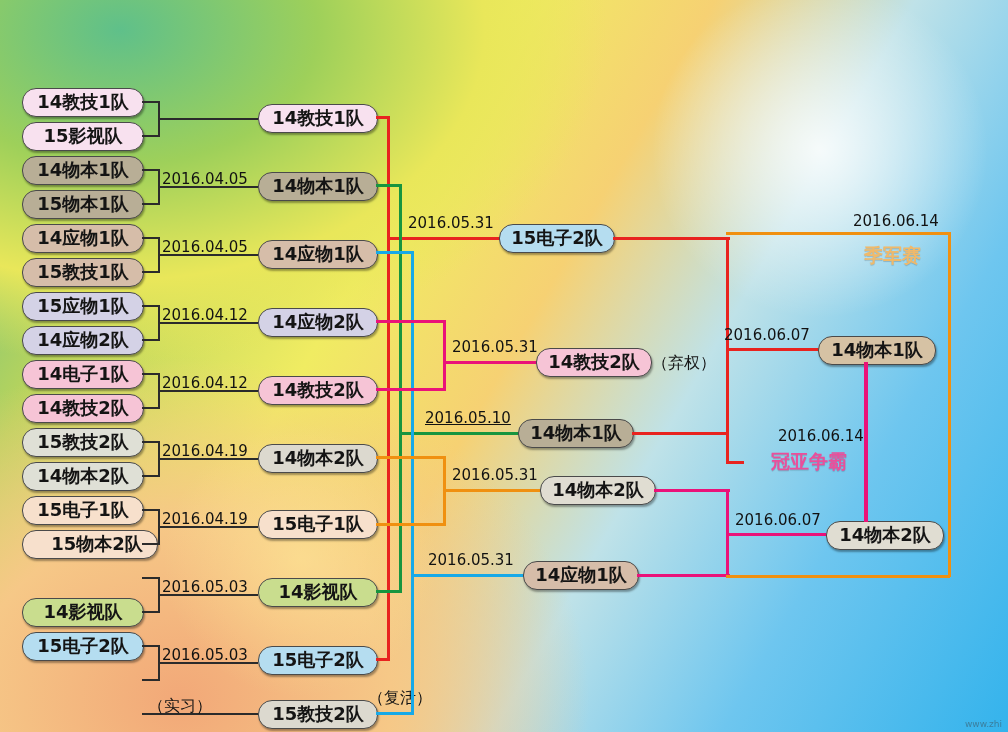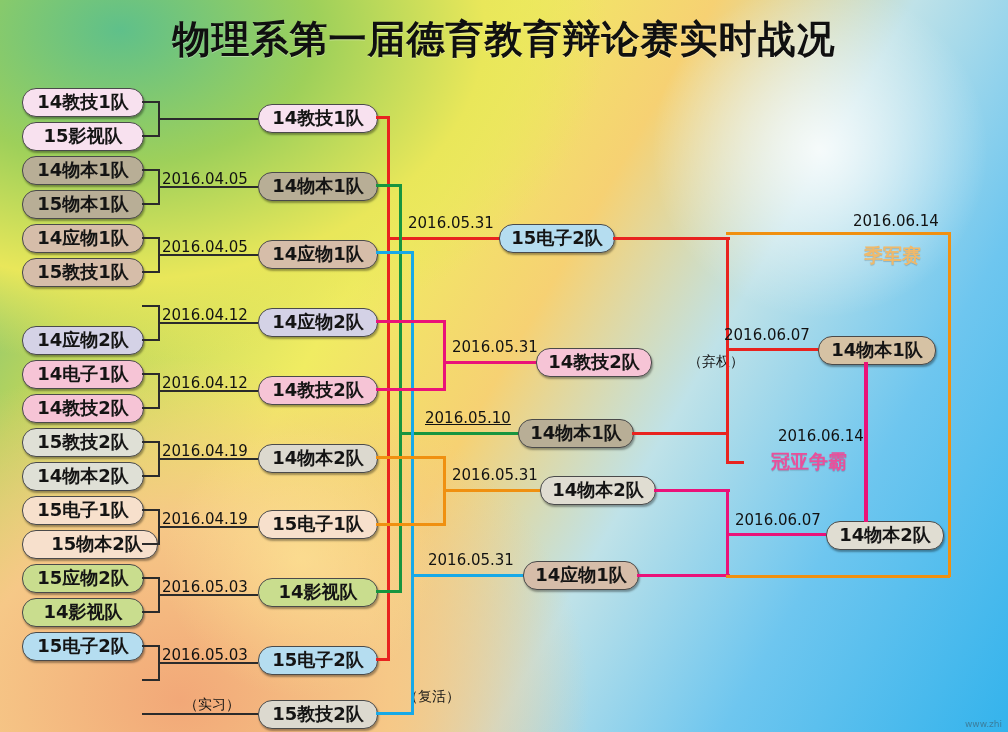--- a/index.html
+++ b/index.html
@@ -28,63 +28,61 @@
     font-size:18px;font-weight:bold;color:#141414;text-align:center;
     box-shadow:1px 2px 2px rgba(0,0,0,0.35);
     white-space:nowrap;overflow:hidden;
     font-family:"DejaVu Sans","Liberation Sans",sans-serif;
   }
   .date{
     position:absolute;font-size:15px;color:#121212;white-space:nowrap;
     font-family:"DejaVu Sans","Liberation Sans",sans-serif;
   }
   .note{
-    position:absolute;font-size:14px;color:#141414;white-space:nowrap;
+    position:absolute;font-size:16px;color:#141414;white-space:nowrap;
     font-family:Liberation Mono, monospace;
-    margin-left:36px;
   }
   .lbl{
     position:absolute;font-size:19px;font-weight:bold;white-space:nowrap;
     text-shadow:0 1px 1px rgba(0,0,0,.18);
     font-family:"DejaVu Sans","Liberation Sans",sans-serif;
   }
   .seg{position:absolute;}
   .wm{
     position:absolute;right:6px;bottom:3px;font-size:9px;color:rgba(60,60,60,.45);
     font-family:"DejaVu Sans","Liberation Sans",sans-serif;
   }
 </style>
 </head>
 <body>
 
 <div id="stage">
 
-  <div class="title">物理系第一届德育教育辩论赛实时战况</div>
 
   <div class="team" style="left:22px;top:88px;width:120px;background:#f8e1ef;">14教技1队</div>
   <div class="team" style="left:22px;top:122px;width:120px;background:#f8e1ef;">15影视队</div>
 
   <div class="team" style="left:22px;top:156px;width:120px;background:#b8ae96;">14物本1队</div>
   <div class="team" style="left:22px;top:190px;width:120px;background:#b8ae96;">15物本1队</div>
 
   <div class="team" style="left:22px;top:224px;width:120px;background:#d6bda9;">14应物1队</div>
   <div class="team" style="left:22px;top:258px;width:120px;background:#d6bda9;">15教技1队</div>
 
+  <div class="team" style="left:22px;top:292px;width:120px;background:#d4d2e6;">15应物1队</div>
   <div class="team" style="left:22px;top:326px;width:120px;background:#d4d2e6;">14应物2队</div>
 
   <div class="team" style="left:22px;top:360px;width:120px;background:#f6c4d6;">14电子1队</div>
   <div class="team" style="left:22px;top:394px;width:120px;background:#f6c4d6;">14教技2队</div>
 
   <div class="team" style="left:22px;top:428px;width:120px;background:#dfe0d6;">15教技2队</div>
   <div class="team" style="left:22px;top:462px;width:120px;background:#dfe0d6;">14物本2队</div>
 
   <div class="team" style="left:22px;top:496px;width:120px;background:#f7e0cc;">15电子1队</div>
   <div class="team" style="left:22px;top:530px;width:120px;background:#f7e0cc;padding-left:14px;">15物本2队</div>
 
-  <div class="team" style="left:22px;top:564px;width:120px;background:#c9dd8e;">15应物2队</div>
   <div class="team" style="left:22px;top:598px;width:120px;background:#c9dd8e;">14影视队</div>
 
   <div class="team" style="left:22px;top:632px;width:120px;background:#b5ddf0;">15电子2队</div>
 
 
   <div class="seg" style="left:142px;top:101px;width:18px;height:2px;background:#2b2b2b;"></div>
   <div class="seg" style="left:142px;top:135px;width:18px;height:2px;background:#2b2b2b;"></div>
   <div class="seg" style="left:158px;top:101px;width:2px;height:36px;background:#2b2b2b;"></div>
   <div class="seg" style="left:158px;top:118px;width:100px;height:2px;background:#2b2b2b;"></div>
 

